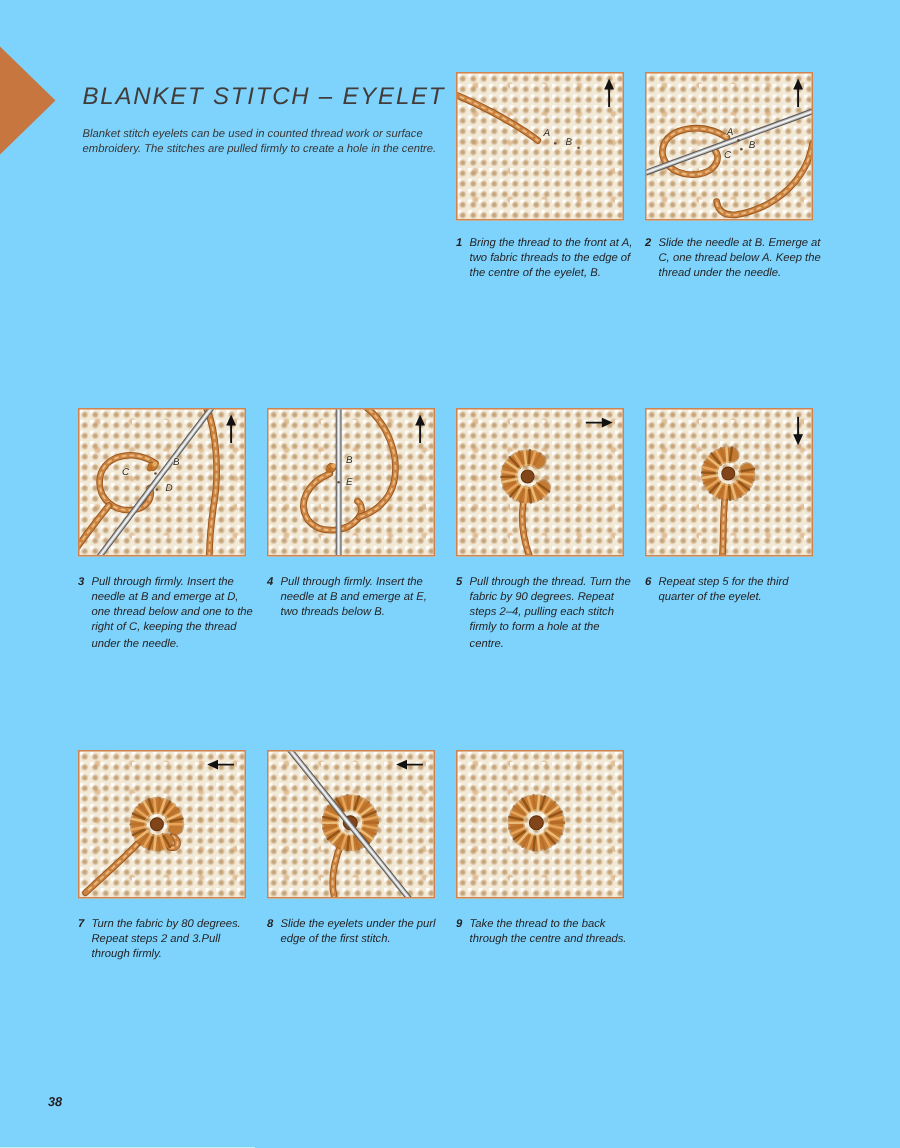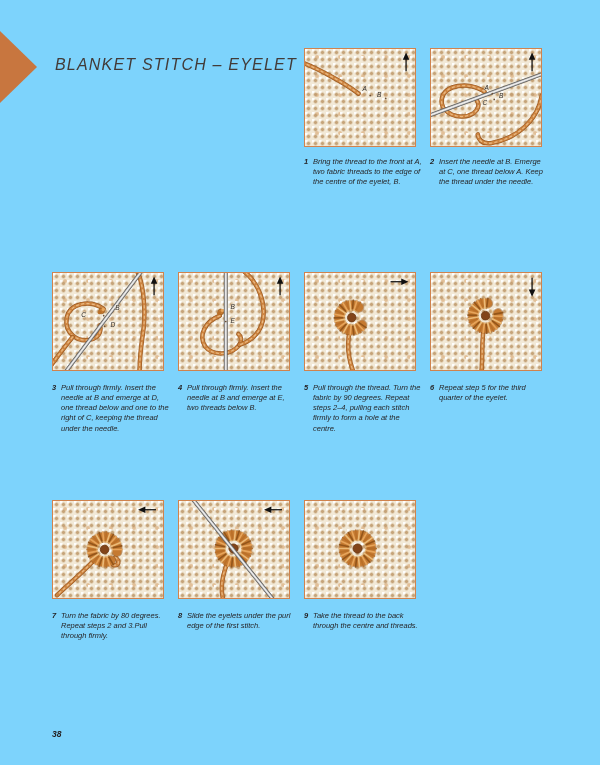--- a/index.html
+++ b/index.html
@@ -4,39 +4,40 @@
 <style>
   html,body{margin:0;padding:0;background:#ffffff;}
   #page{position:relative;width:600px;height:765px;background:#7dd3fc;overflow:hidden;
         font-family:"Liberation Sans","DejaVu Sans",sans-serif;color:#231f20;font-style:italic;}
   #accent-tri{position:absolute;left:0;top:31px;width:0;height:0;
         border-top:36px solid transparent;border-bottom:36px solid transparent;
         border-left:37px solid #c8763f;}
   #title{position:absolute;left:55px;top:45px;font-size:16px;letter-spacing:1.2px;
         color:#423b38;font-weight:400;white-space:nowrap;}
   #intro{position:absolute;left:55px;top:76px;width:242px;font-size:7.5px;line-height:1.4;color:#3a3534;}
-  #pagenum{position:absolute;left:52px;top:729px;font-size:8.5px;font-weight:bold;color:#231f20;}
+  #pagenum{position:absolute;left:32px;top:729px;font-size:8.5px;font-weight:bold;color:#231f20;}
   .photo{position:absolute;width:110px;height:97px;border:1.5px solid #d0834e;
         background-color:#f2e9d7;
         background-image:
           radial-gradient(circle at 3.5px 3.5px, rgba(190,152,106,0.85) 1px, rgba(190,152,106,0.4) 1.8px, rgba(190,152,106,0) 2.6px),
           radial-gradient(circle at 1px 1px, rgba(255,255,255,0.95) 1.1px, rgba(255,255,255,0) 2.2px),
           radial-gradient(circle at 12px 8px, rgba(205,140,75,0.45) 1.3px, rgba(205,140,75,0) 2.6px);
         background-size:7px 7px,7px 7px,23px 19px;}
   .photo svg{display:block;width:100%;height:100%;}
   .caption{position:absolute;width:118px;display:flex;font-size:7.5px;line-height:1.35;color:#231f20;}
   .caption .num{font-weight:bold;width:9px;flex:none;}
   .caption .cap{flex:1;}
 </style>
 </head>
 <body>
 
 <div id="page">
   <div id="accent-tri"></div>
   <h1 id="title">BLANKET STITCH – EYELET</h1>
+  <p id="intro">Blanket stitch eyelets can be used in counted thread work or surface embroidery. The stitches are pulled firmly to create a hole in the centre.</p>
   <div id="steps">
       <div class="photo" style="left: 304px; top: 48px;">
         <svg viewBox="0 0 113 100">
           <path d="M -3 14 C 10 19 38 33 55 46" fill="none" stroke="#9c5a22" stroke-width="4.6" stroke-linecap="round"></path>
           <path d="M -3 14 C 10 19 38 33 55 46" fill="none" stroke="#cd8440" stroke-width="3.2" stroke-linecap="round"></path>
           <path d="M -3 14 C 10 19 38 33 55 46" fill="none" stroke="#ecbf8a" stroke-width="1.3" stroke-dasharray="2.2 3.2" stroke-linecap="round" opacity="0.9"></path>
           <circle cx="67" cy="48" r="0.9" fill="#6b5035"></circle>
           <circle cx="83" cy="51" r="0.9" fill="#6b5035"></circle>
           <text x="59" y="43" font-size="6.8" fill="#2e2a26" font-family="Liberation Sans, DejaVu Sans, sans-serif" paint-order="stroke" stroke="rgba(244,236,220,.75)" stroke-width="1.1">A</text>
           <text x="74" y="49" font-size="6.8" fill="#2e2a26" font-family="Liberation Sans, DejaVu Sans, sans-serif" paint-order="stroke" stroke="rgba(244,236,220,.75)" stroke-width="1.1">B</text>
@@ -67,21 +68,21 @@
           <text x="70" y="51" font-size="6.8" fill="#2e2a26" font-family="Liberation Sans, DejaVu Sans, sans-serif" paint-order="stroke" stroke="rgba(244,236,220,.75)" stroke-width="1.1">B</text>
           <text x="53" y="58" font-size="6.8" fill="#2e2a26" font-family="Liberation Sans, DejaVu Sans, sans-serif" paint-order="stroke" stroke="rgba(244,236,220,.75)" stroke-width="1.1">C</text>
           <g>
             <line x1="104" y1="23" x2="104" y2="10" stroke="#111111" stroke-width="1.3"></line>
             <polygon points="104,3.5 100.6,11 107.4,11" fill="#111111"></polygon>
           </g>
         </svg>
       </div>
       <div class="caption" style="left: 430px; top: 157px;">
         <span class="num">2</span>
-        <span class="cap">Insert the needle at B. Emerge at C, one thread below A. Keep the thread under the needle.</span>
+        <span class="cap">Slide the needle at B. Emerge at C, one thread below A. Keep the thread under the needle.</span>
       </div>
       <div class="photo" style="left: 52px; top: 272px;">
         <svg viewBox="0 0 113 100">
           <path d="M 52 37 C 38 27 17 31 14 46 C 11 62 26 73 41 68 C 48 65 50 59 48 54" fill="none" stroke="#9c5a22" stroke-width="4.6" stroke-linecap="round"></path>
           <path d="M 52 37 C 38 27 17 31 14 46 C 11 62 26 73 41 68 C 48 65 50 59 48 54" fill="none" stroke="#cd8440" stroke-width="3.2" stroke-linecap="round"></path>
           <path d="M 52 37 C 38 27 17 31 14 46 C 11 62 26 73 41 68 C 48 65 50 59 48 54" fill="none" stroke="#ecbf8a" stroke-width="1.3" stroke-dasharray="2.2 3.2" stroke-linecap="round" opacity="0.9"></path>
           <path d="M 20 66 C 12 76 5 85 -2 95" fill="none" stroke="#9c5a22" stroke-width="4.6" stroke-linecap="round"></path>
           <path d="M 20 66 C 12 76 5 85 -2 95" fill="none" stroke="#cd8440" stroke-width="3.2" stroke-linecap="round"></path>
           <path d="M 20 66 C 12 76 5 85 -2 95" fill="none" stroke="#ecbf8a" stroke-width="1.3" stroke-dasharray="2.2 3.2" stroke-linecap="round" opacity="0.9"></path>
           <path d="M 86 -3 C 94 12 96 44 92 66 C 90 80 89 92 89 103" fill="none" stroke="#9c5a22" stroke-width="4.6" stroke-linecap="round"></path>

